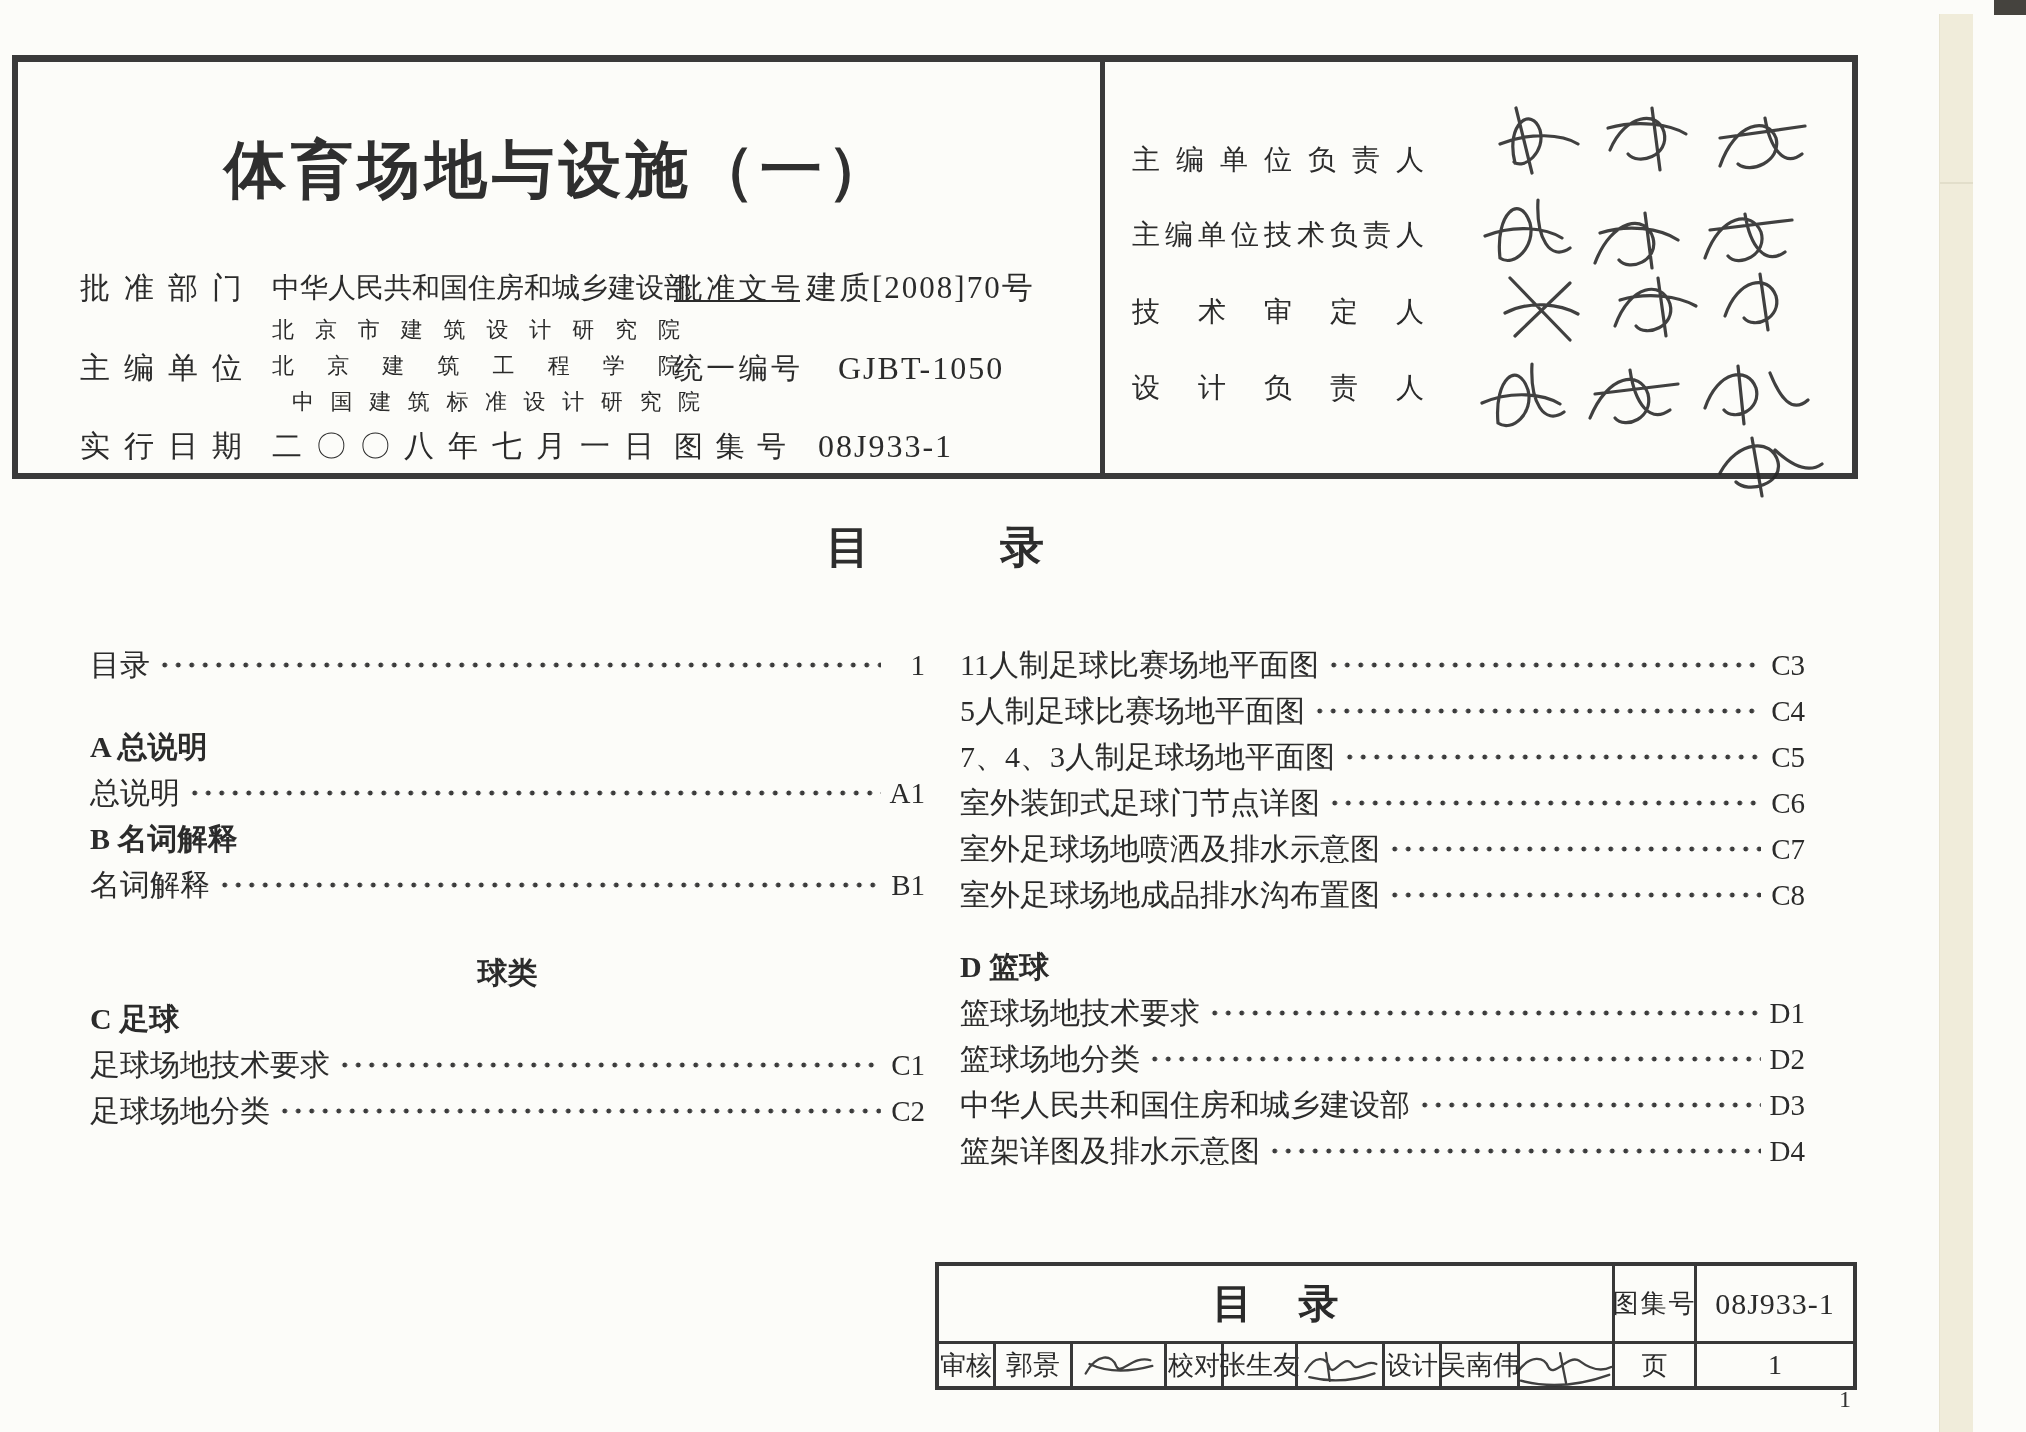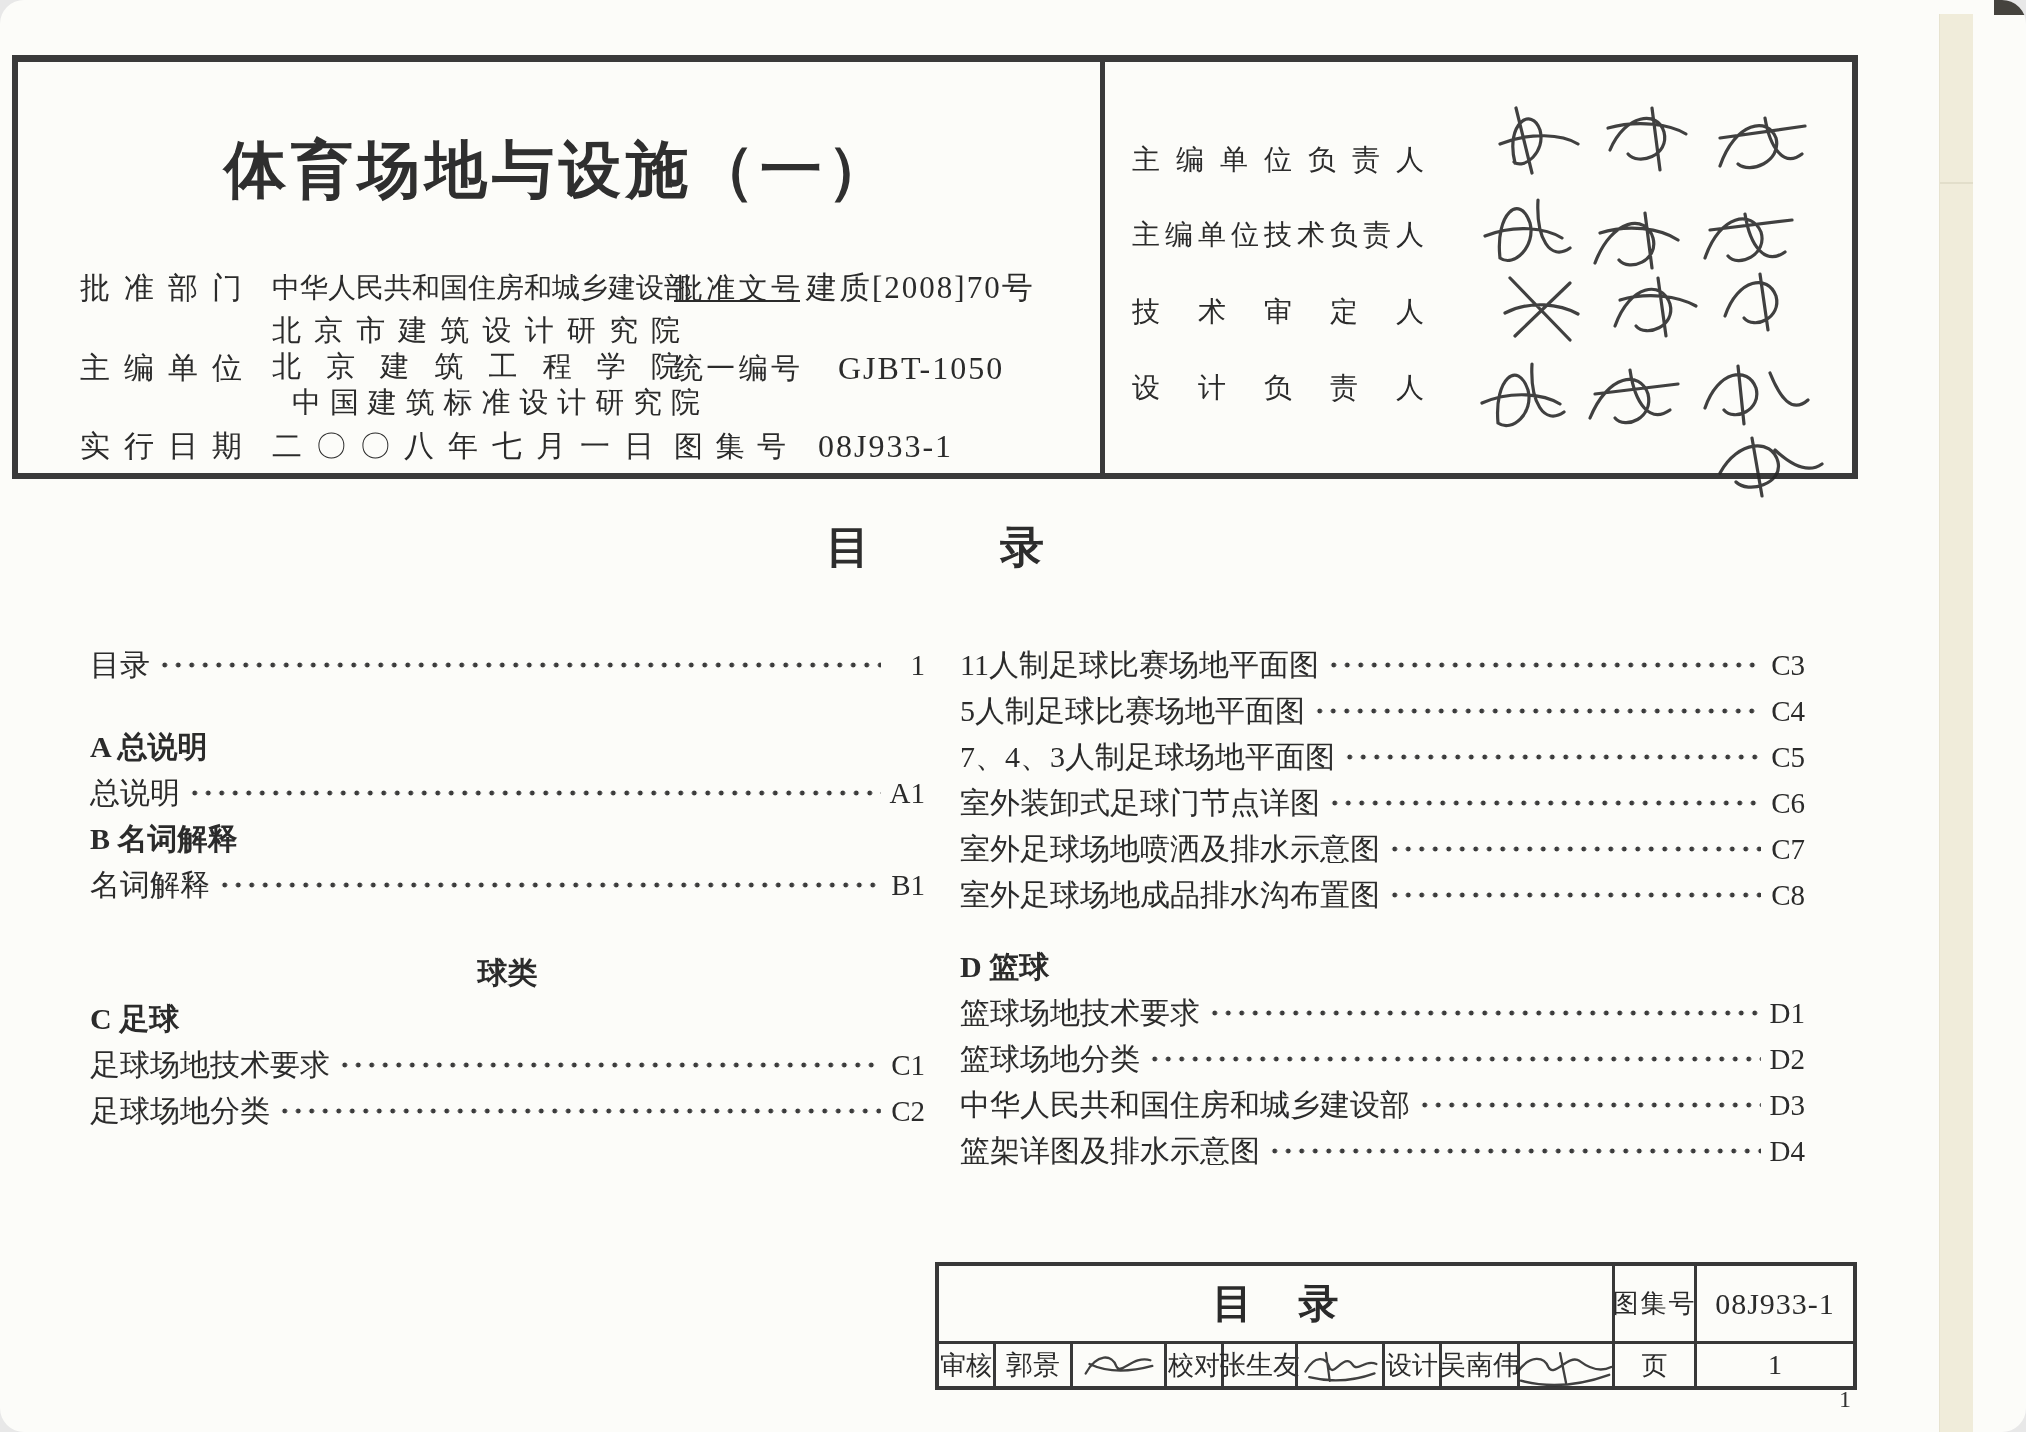--- a/index.html
+++ b/index.html
@@ -1,36 +1,35 @@
 <!DOCTYPE html>
 <html><head>
 <meta charset="utf-8">
 <style>
   html,body{margin:0;padding:0;background:#e8e8e8;}
   .page{
     position:relative;width:2026px;height:1432px;overflow:hidden;
     background:#fcfcf9;color:#2b2b2b;
     font-family:"Liberation Serif", serif;
-    border-radius:24px;
   }
   
   .header-box{
     position:absolute;left:12px;top:55px;width:1846px;height:424px;
     border:6px solid #3a3a3a;border-top-width:7px;box-sizing:border-box;
   }
   .header-divider{position:absolute;left:1082px;top:0;bottom:0;width:5px;background:#3a3a3a;}
   .doc-title{
     position:absolute;left:0;top:66px;width:1082px;text-align:center;
     font-family:"Liberation Sans", sans-serif;font-weight:bold;
     font-size:62px;letter-spacing:5px;color:#2f2f2f;white-space:nowrap;
   }
   .fld{position:absolute;white-space:nowrap;line-height:44px;font-size:30px;}
   .fld-label{left:62px;width:162px;text-align:justify;text-align-last:justify;}
   .fld-label2{left:656px;width:126px;text-align:justify;text-align-last:justify;font-size:29px;}
-  .units{left:254px;width:408px;text-align:justify;text-align-last:justify;font-size:29px;line-height:36px;}
+  .units{left:254px;width:408px;text-align:justify;text-align-last:justify;font-size:22px;line-height:36px;}
   .code-val{font-family:"Liberation Serif", serif;letter-spacing:2px;font-size:31px;}
   
   .signer-label{
     position:absolute;left:1114px;width:292px;font-size:28px;line-height:44px;
     text-align:justify;text-align-last:justify;white-space:nowrap;
   }
   .sig-overlay{position:absolute;left:1402px;top:16px;width:460px;height:420px;overflow:visible;}
   .ink{stroke:#262626;stroke-width:3.2;fill:none;stroke-linecap:round;stroke-linejoin:round;opacity:.88;}
   
   .toc-heading{

